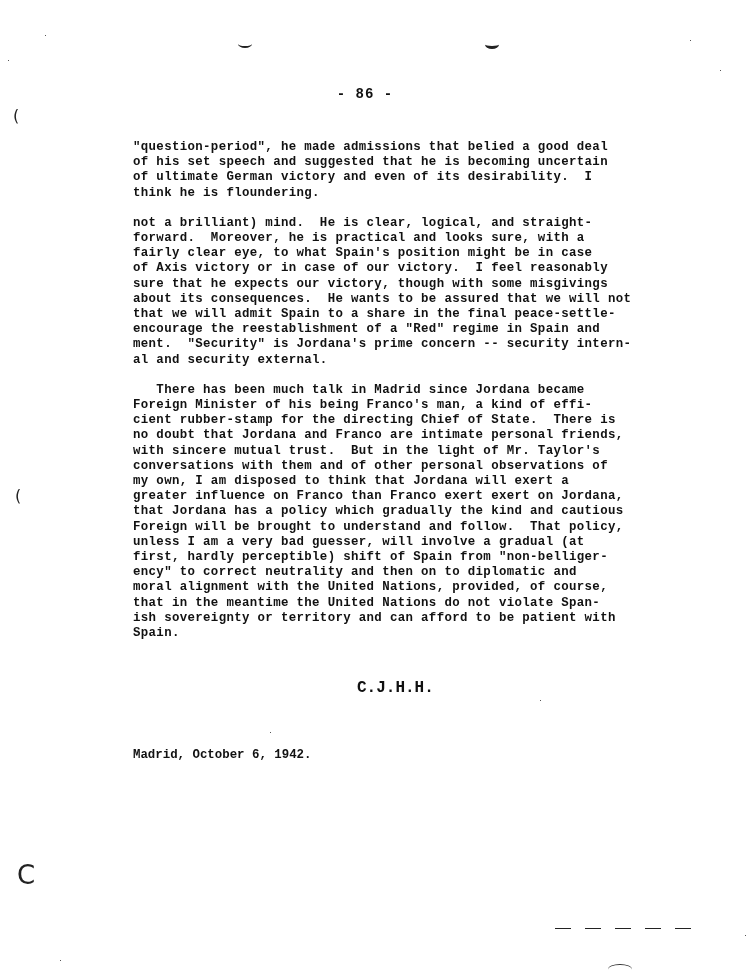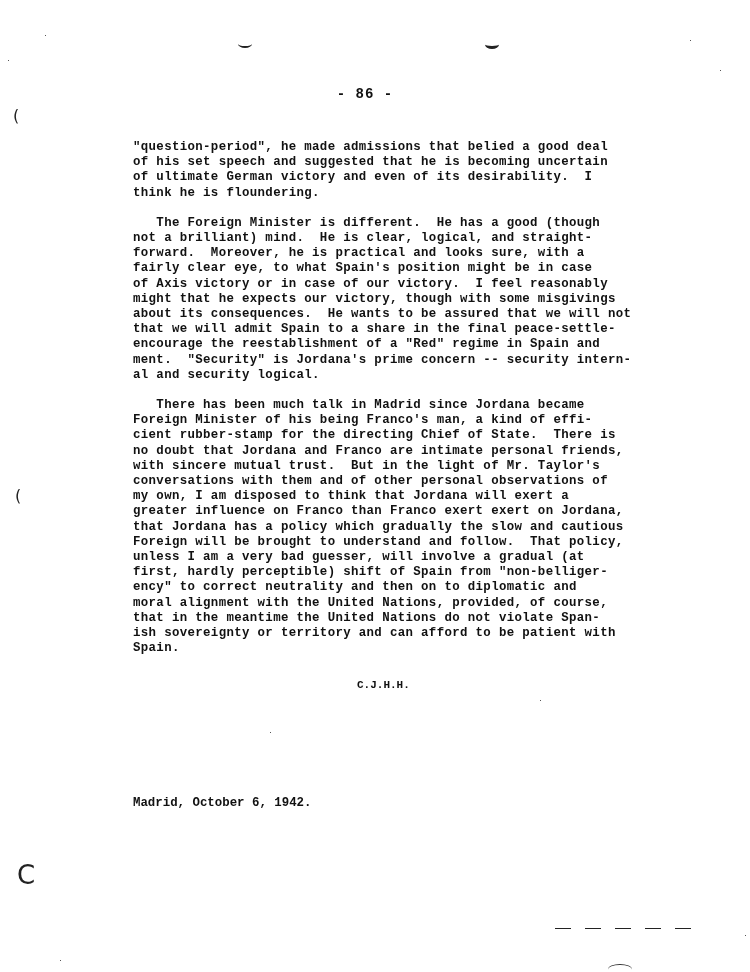--- a/index.html
+++ b/index.html
@@ -47,27 +47,27 @@
       line-height: 15.2px;
       font-weight: bold;
       letter-spacing: 0.35px;
       transform: scaleY(1.05);
       transform-origin: left top;
     }
     .signature {
       position: absolute;
       top: 679px;
       left: 357px;
-      font-size: 11px;
+      font-size: 16px;
       font-weight: bold;
       white-space: pre;
     }
     .dateline {
       position: absolute;
-      top: 796px;
+      top: 748px;
       left: 133px;
       font-size: 12.4px;
       font-weight: bold;
       white-space: pre;
     }
     .mark {
       position: absolute;
       color: #222;
       font-family: "DejaVu Sans", sans-serif;
     }
@@ -122,42 +122,41 @@
   <span class="mark hole-mark" style="left:17px; top:860px;">C</span>
 
   <div class="body-text">
     <div class="para">
       <span class="line">"question-period", he made admissions that belied a good deal</span>
       <span class="line">of his set speech and suggested that he is becoming uncertain</span>
       <span class="line">of ultimate German victory and even of its desirability.  I</span>
       <span class="line">think he is floundering.</span>
     </div>
     <div class="para">
-      <span class="line">   The Foreign Minister is different.  He has a good (though</span>
       <span class="line">not a brilliant) mind.  He is clear, logical, and straight-</span>
       <span class="line">forward.  Moreover, he is practical and looks sure, with a</span>
       <span class="line">fairly clear eye, to what Spain's position might be in case</span>
       <span class="line">of Axis victory or in case of our victory.  I feel reasonably</span>
-      <span class="line">might that he expects our victory, though with some misgivings</span>
+      <span class="line">sure that he expects our victory, though with some misgivings</span>
       <span class="line">about its consequences.  He wants to be assured that we will not</span>
       <span class="line">that we will admit Spain to a share in the final peace-settle-</span>
       <span class="line">encourage the reestablishment of a "Red" regime in Spain and</span>
       <span class="line">ment.  "Security" is Jordana's prime concern -- security intern-</span>
-      <span class="line">al and security logical.</span>
+      <span class="line">al and security external.</span>
     </div>
     <div class="para">
       <span class="line">   There has been much talk in Madrid since Jordana became</span>
       <span class="line">Foreign Minister of his being Franco's man, a kind of effi-</span>
       <span class="line">cient rubber-stamp for the directing Chief of State.  There is</span>
       <span class="line">no doubt that Jordana and Franco are intimate personal friends,</span>
       <span class="line">with sincere mutual trust.  But in the light of Mr. Taylor's</span>
       <span class="line">conversations with them and of other personal observations of</span>
       <span class="line">my own, I am disposed to think that Jordana will exert a</span>
       <span class="line">greater influence on Franco than Franco exert exert on Jordana,</span>
-      <span class="line">that Jordana has a policy which gradually the slow and cautious</span>
+      <span class="line">that Jordana has a policy which gradually the kind and cautious</span>
       <span class="line">Foreign will be brought to understand and follow.  That policy,</span>
       <span class="line">unless I am a very bad guesser, will involve a gradual (at</span>
       <span class="line">first, hardly perceptible) shift of Spain from "non-belliger-</span>
       <span class="line">ency" to correct neutrality and then on to diplomatic and</span>
       <span class="line">moral alignment with the United Nations, provided, of course,</span>
       <span class="line">that in the meantime the United Nations do not violate Span-</span>
       <span class="line">ish sovereignty or territory and can afford to be patient with</span>
       <span class="line">Spain.</span>
     </div>
   </div>

